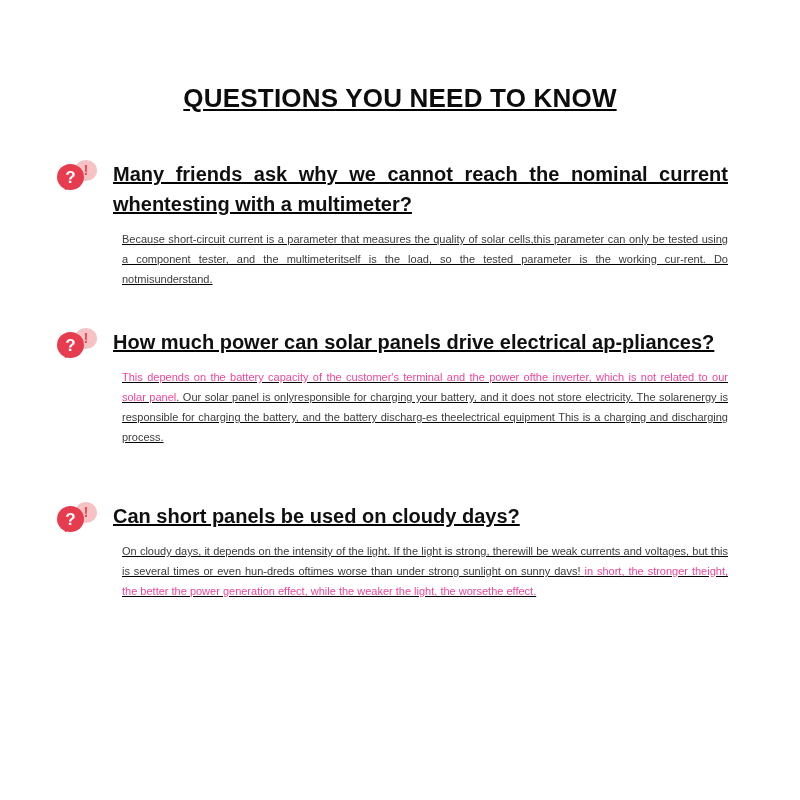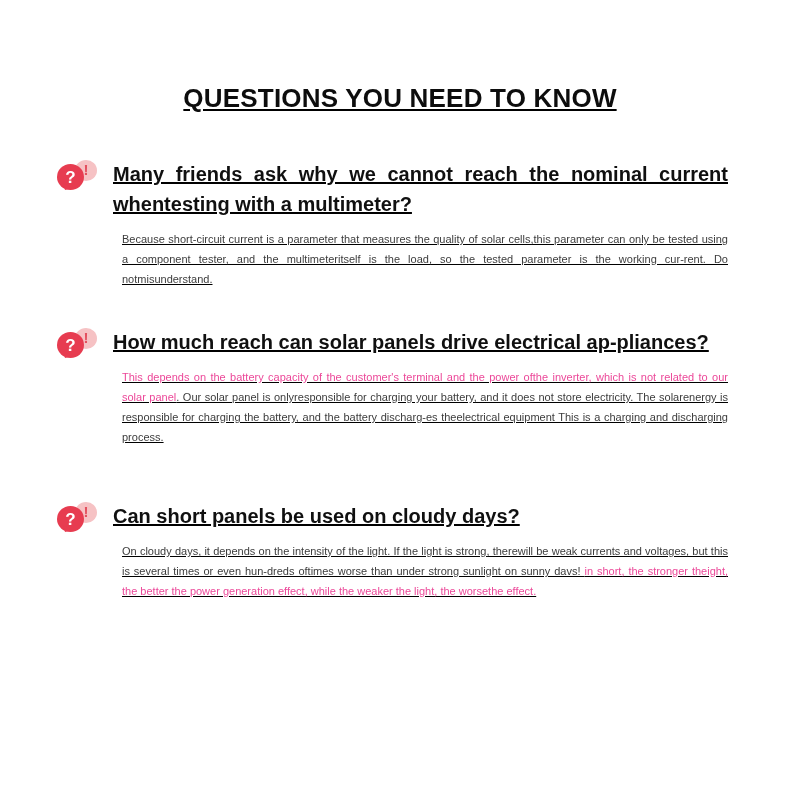--- a/index.html
+++ b/index.html
@@ -153,21 +153,21 @@
   <div class="faq-item item-2">
     <div class="question-row">
       <span class="qa-icon">
         <span class="bubble-pink">
           <span class="excl">!</span>
         </span>
         <span class="bubble-red">
           <span class="q">?</span>
         </span>
       </span>
-      <p class="question">How much reach can solar panels drive electrical ap-pliances?</p>
+      <p class="question">How much power can solar panels drive electrical ap-pliances?</p>
     </div>
     <p class="answer"><span class="seg red">This depends on the battery capacity of the customer's terminal and the power ofthe inverter, which is not related to our solar panel</span><span class="seg">. Our solar panel is onlyresponsible for charging your battery, and it does not store electricity. The solarenergy is responsible for charging the battery, and the battery discharg-es theelectrical equipment This is a charging and discharging process.</span></p>
   </div>
 
   <div class="faq-item item-3">
     <div class="question-row">
       <span class="qa-icon">
         <span class="bubble-pink">
           <span class="excl">!</span>
         </span>

